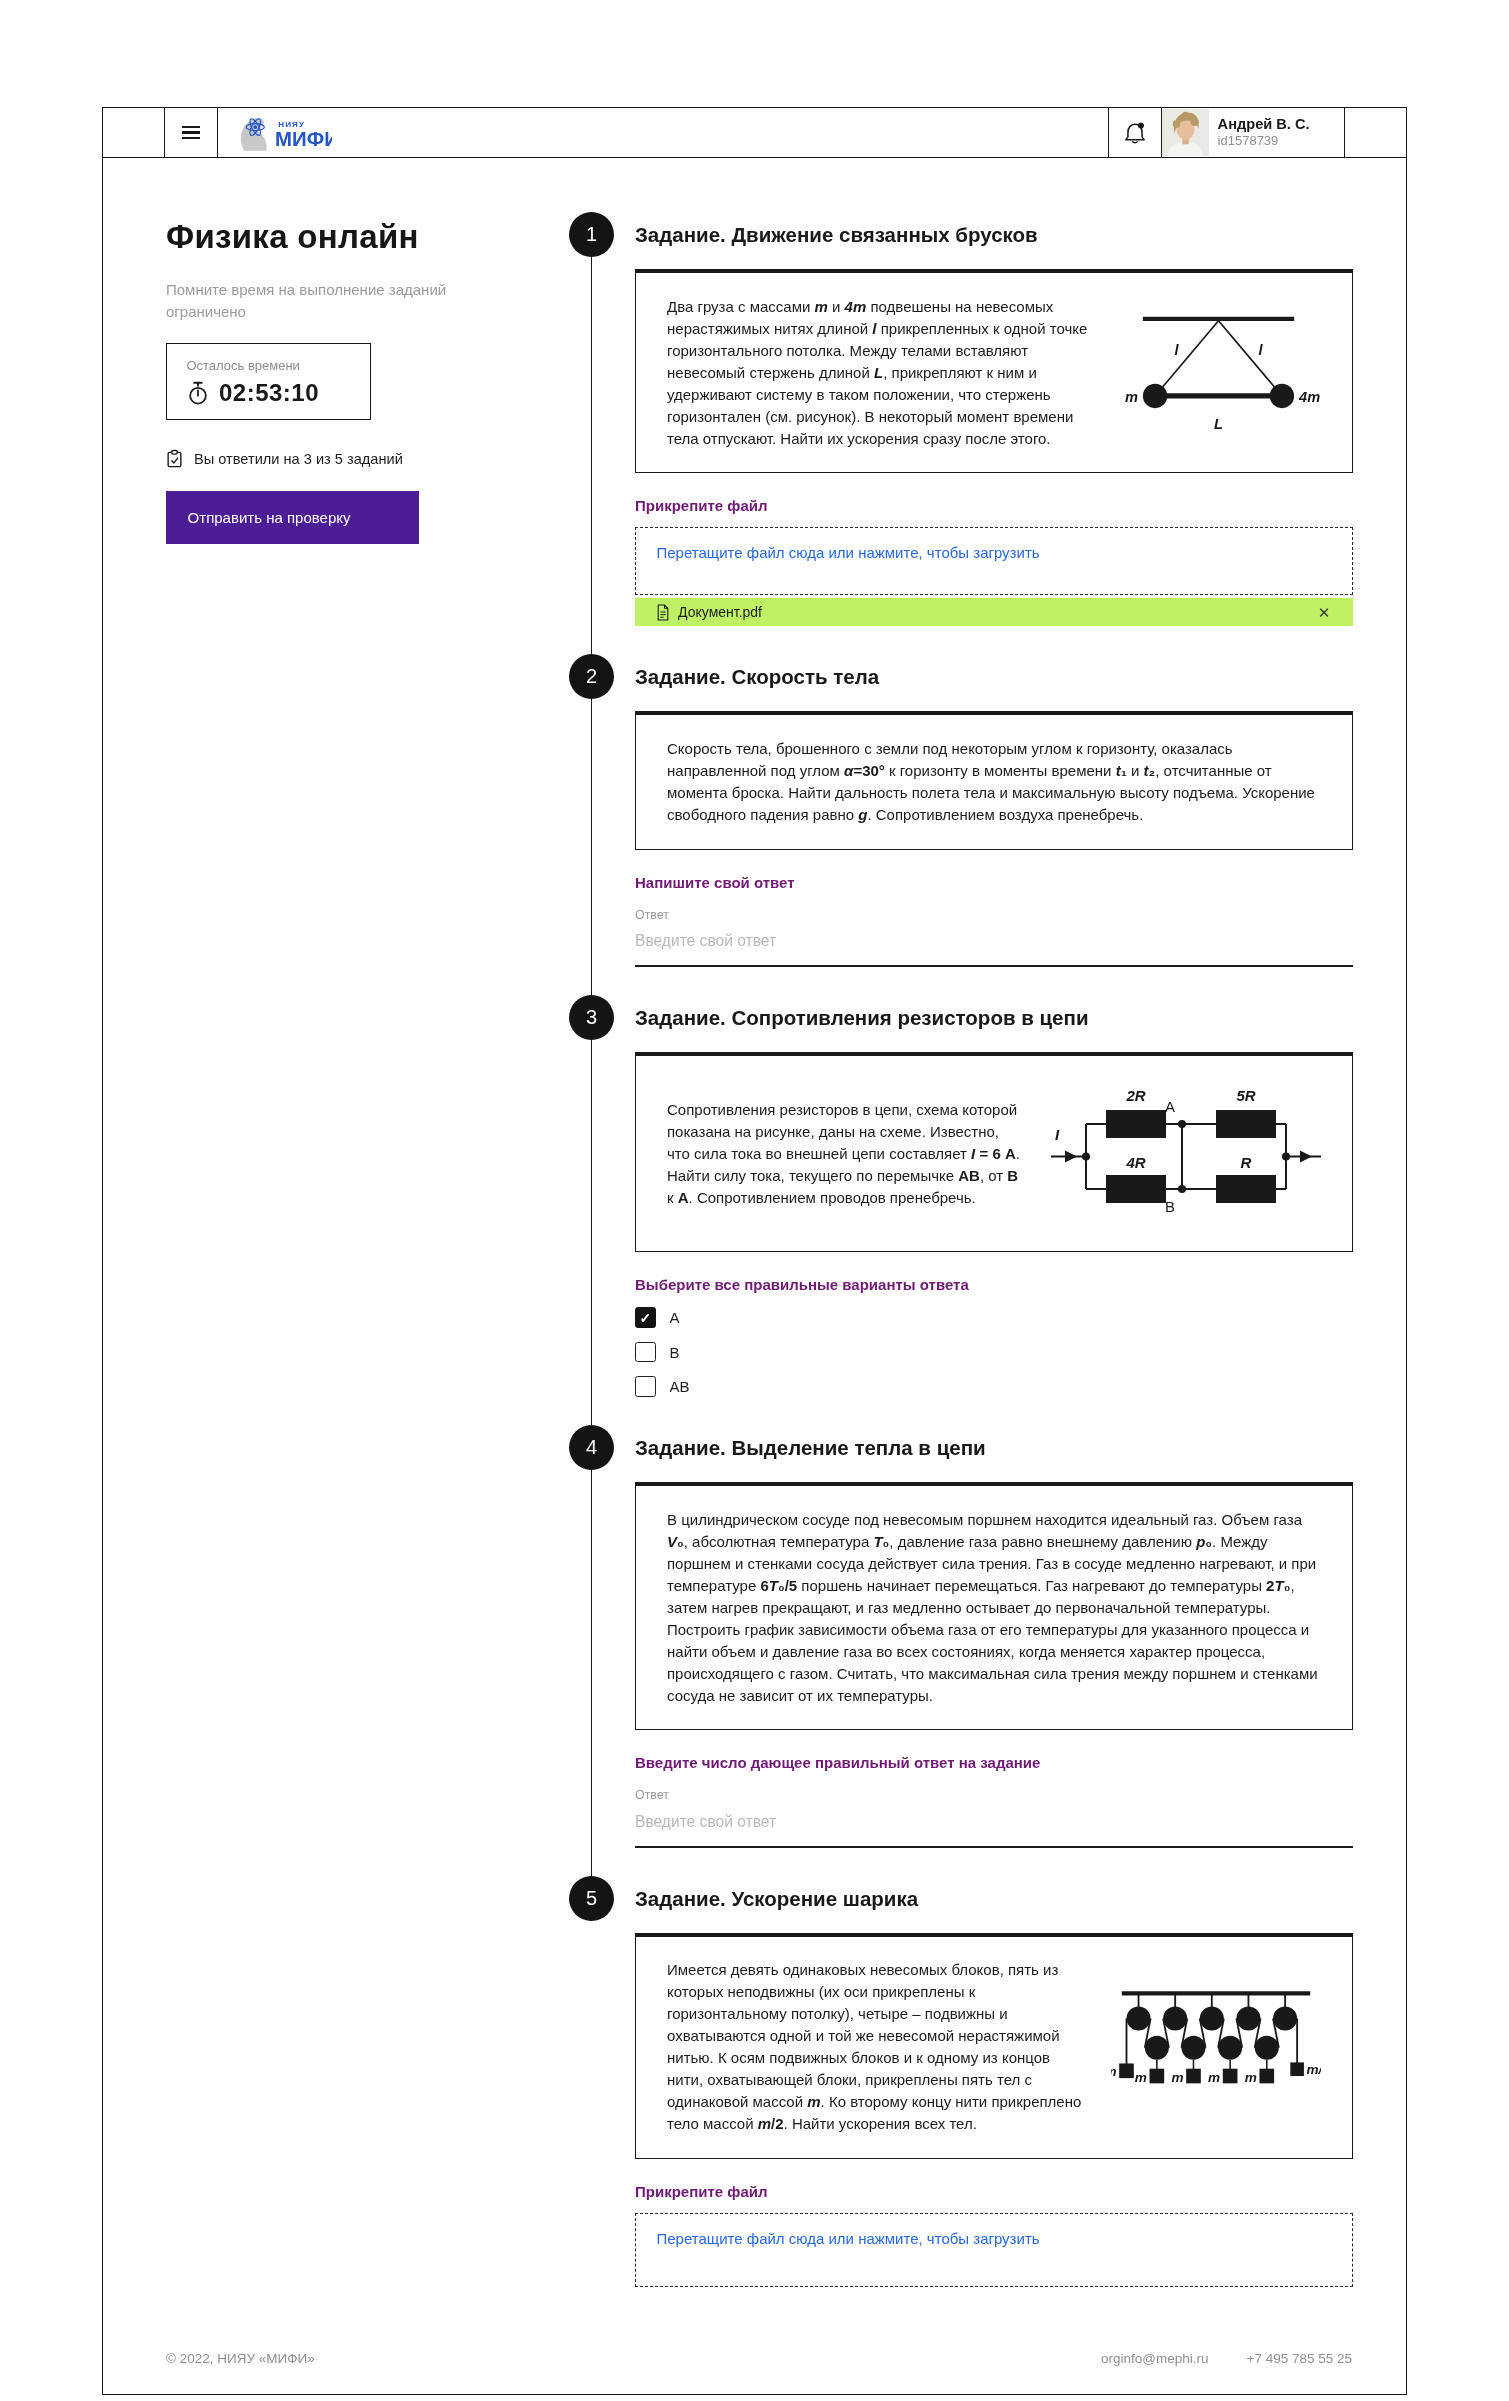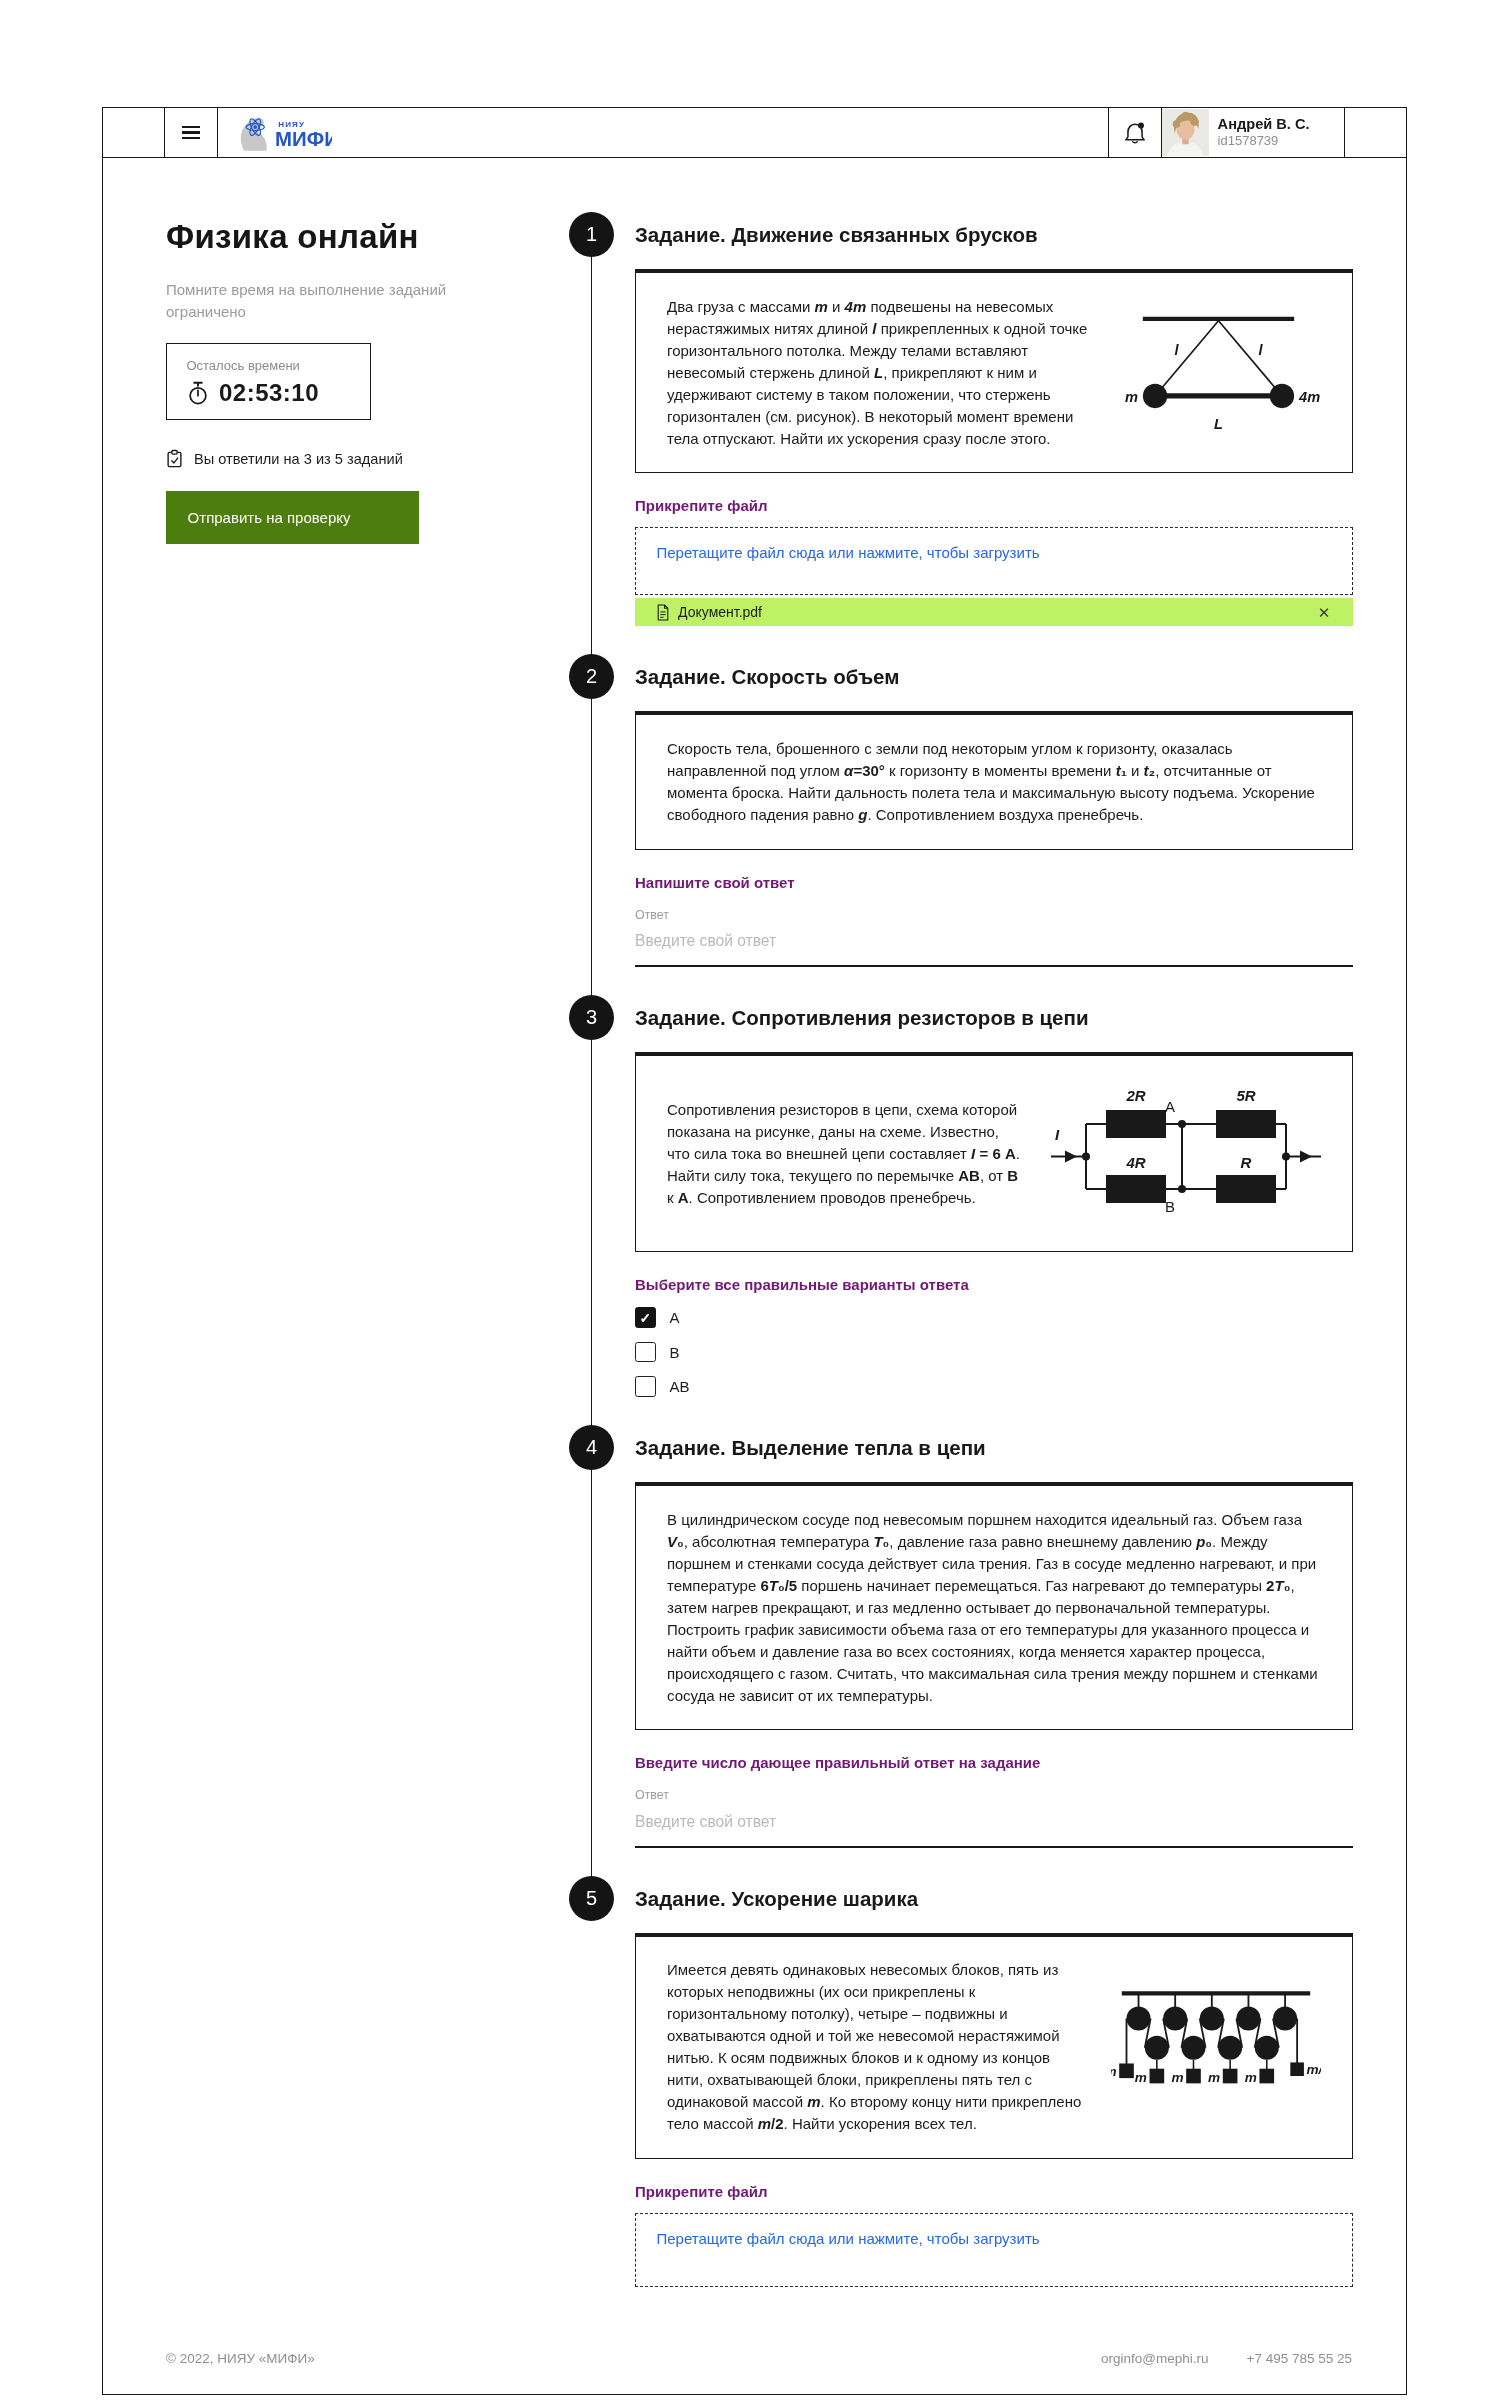--- a/index.html
+++ b/index.html
@@ -31,21 +31,21 @@
   
   .sidebar { position:absolute; left:63px; top:60px; width:334px; }
   .page-title { font-size:33px; font-weight:600; color:#161616; letter-spacing:0.3px; }
   .page-subtitle { margin-top:22.6px; width:302px; font-size:15px; line-height:22.6px; color:#9b9b9b; }
   .timer-card { margin-top:19.4px; width:205px; height:77px; border:1.6px solid #191919; padding:14px 0 0 19.4px; }
   .timer-label { font-size:13px; color:#8c8c8c; }
   .timer-row { margin-top:5.4px; display:flex; align-items:center; gap:8.6px; }
   .timer-value { font-size:24px; font-weight:600; color:#191919; letter-spacing:0.5px; }
   .progress-row { margin-top:29px; display:flex; align-items:center; gap:11px; }
   .progress-text { font-size:14.6px; color:#1d1d1d; }
-  .submit-btn { margin-top:22.6px; width:253px; height:53px; background:#4d7c0f; border:none;
+  .submit-btn { margin-top:22.6px; width:253px; height:53px; background:#4c1d95; border:none;
                 color:#fff; font-size:15px; font-family:"Liberation Sans",sans-serif;
                 text-align:left; padding-left:21.6px; cursor:pointer; display:flex; align-items:center; }
 
   
   .tasks { position:absolute; left:466px; top:54px; width:784px; }
   .timeline { position:absolute; left:21.6px; width:1.6px; background:#191919; z-index:0; }
   .task { position:relative; padding-left:66px; }
   .task + .task { margin-top:28px; }
   .task-num { position:absolute; left:0; top:0; width:45px; height:45px; border-radius:50%;
               background:#141414; color:#fff; font-size:20px; display:flex; align-items:center;
@@ -205,21 +205,21 @@
             <line x1="8" y1="20" x2="18" y2="20" stroke="#191919" stroke-width="1.8"></line>
             <line x1="8" y1="25" x2="14" y2="25" stroke="#191919" stroke-width="1.8"></line>
           </svg>
           <span class="file-name">Документ.pdf</span>
           <span class="file-remove">✕</span>
         </div>
       </article>
 
       <article class="task">
         <div class="task-num">2</div>
-        <h2 class="task-title">Задание. Скорость объем</h2>
+        <h2 class="task-title">Задание. Скорость тела</h2>
         <div class="problem-box">
           <p class="problem-text">Скорость тела, брошенного с земли под некоторым углом к горизонту, оказалась направленной под углом <b><i>α</i>=30°</b> к горизонту в моменты времени <b><i>t</i>₁</b> и <b><i>t</i>₂</b>, отсчитанные от момента броска. Найти дальность полета тела и максимальную высоту подъема. Ускорение свободного падения равно <b><i>g</i></b>. Сопротивлением воздуха пренебречь.</p>
         </div>
         <div class="section-label">Напишите свой ответ</div>
         <div class="field-label">Ответ</div>
         <input class="answer-input" type="text" placeholder="Введите свой ответ" style="">
       </article>
 
       <article class="task">
         <div class="task-num">3</div>

